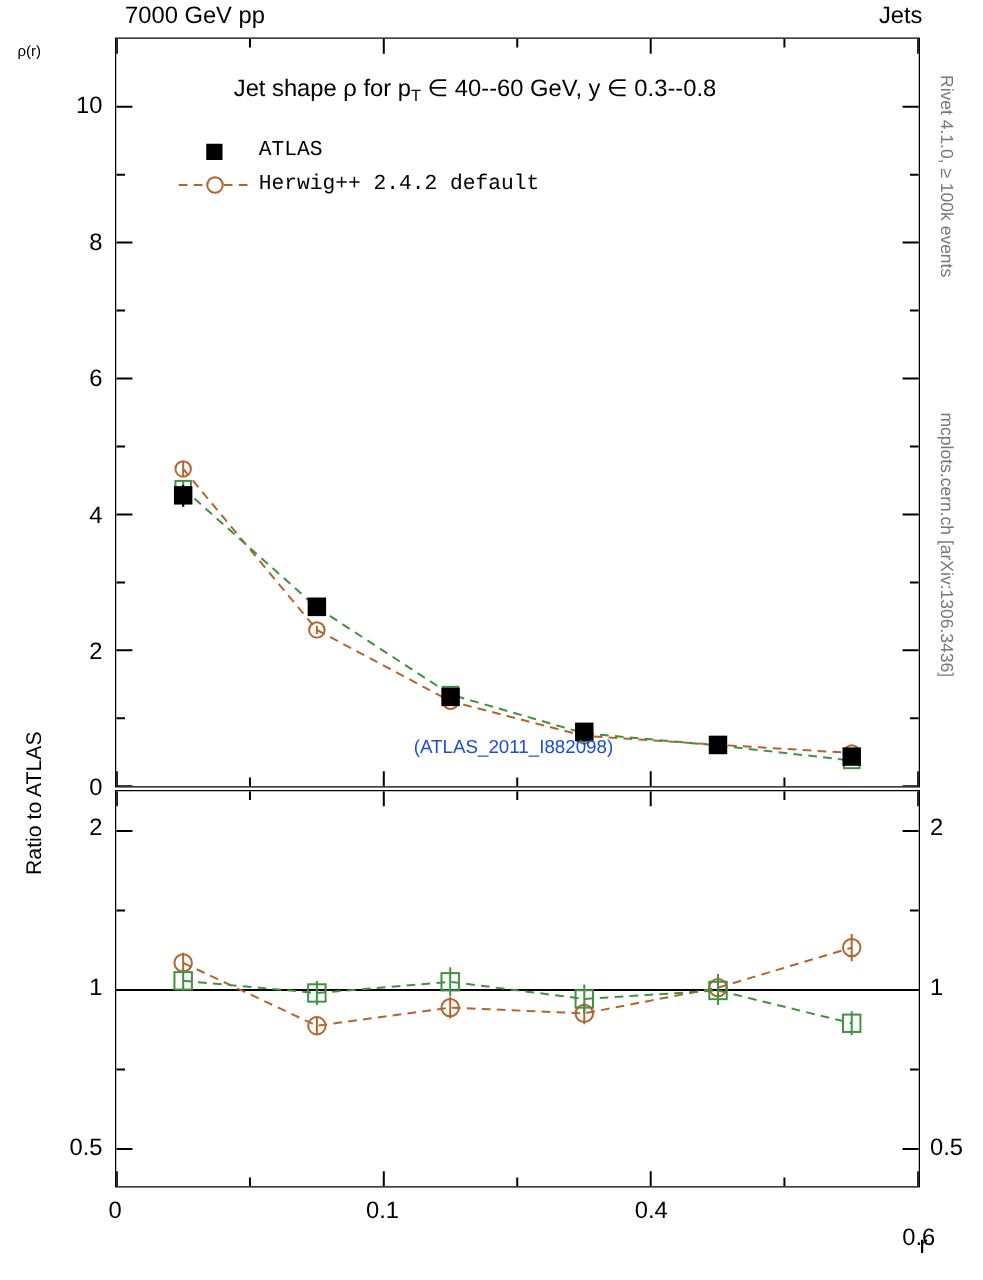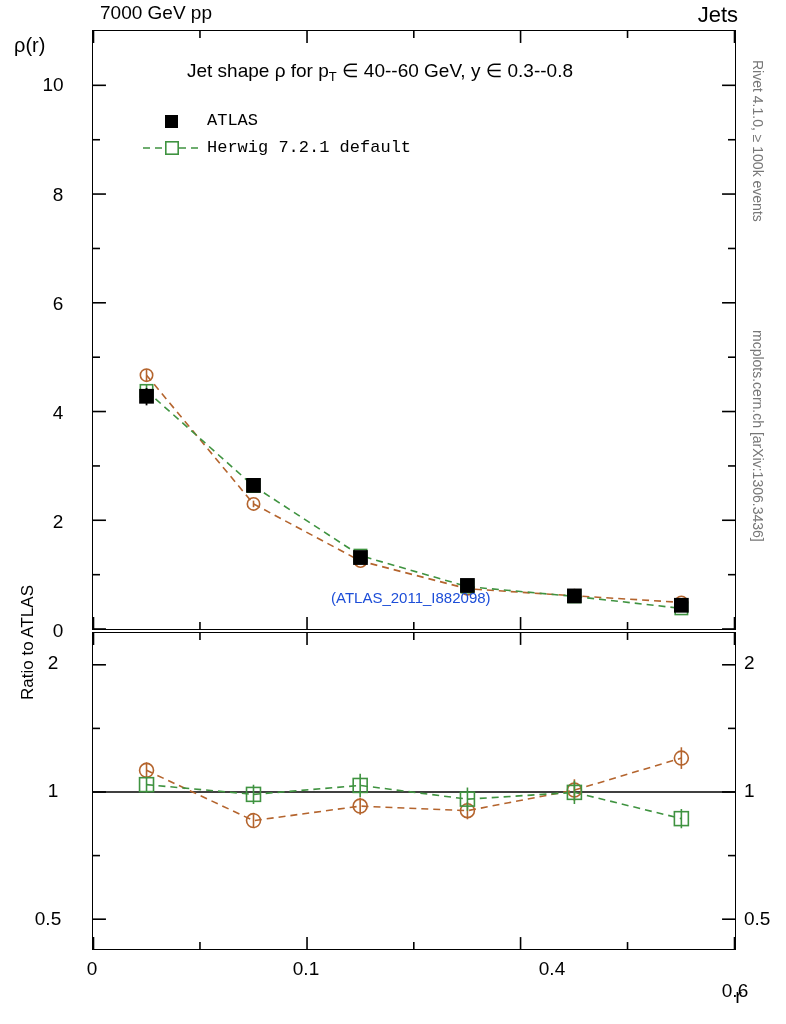--- a/index.html
+++ b/index.html
@@ -23,21 +23,21 @@
   }
   
   #header-left {
     left: 100px;
     top: 2px;
     font-size: 19px;
   }
   #header-right {
     right: 48px;
     top: 2px;
-    font-size: 22px;
+    font-size: 19px;
   }
   
   .vcap {
     position: absolute;
     font-size: 14px;
     color: #777777;
     transform-origin: left top;
     white-space: nowrap;
   }
   
@@ -65,39 +65,39 @@
     position: absolute;
     left: 0; top: 0;
     width: 100%;
     height: 100%;
     display: block;
   }
   
   .ytick {
     position: absolute;
     font-size: 19px;
-    text-align: center;
+    text-align: right;
     white-space: nowrap;
   }
   .ytick-right {
     position: absolute;
     font-size: 19px;
     text-align: left;
     white-space: nowrap;
   }
   .xtick {
     position: absolute;
     font-size: 19px;
     text-align: center;
     white-space: nowrap;
   }
   #ylabel-main {
     left: 14px;
     top: 34px;
-    font-size: 20px;
+    font-size: 12px;
   }
   #ylabel-ratio {
     position: absolute;
     left: 18px;
     top: 700px;
     font-size: 17px;
     transform: rotate(-90deg);
     transform-origin: left top;
     white-space: nowrap;
   }
@@ -248,25 +248,25 @@
         <span class="legend-sym">
           <svg width="62" height="20" viewBox="0 0 62 20">
               <rect x="24" y="4" width="13" height="13" fill="#000"></rect>
             </svg>
         </span>
         <span class="legend-label">ATLAS</span>
       </div>
       <div class="legend-row">
         <span class="legend-sym">
           <svg width="62" height="20" viewBox="0 0 62 20">
-            <line x1="2" y1="10" x2="60" y2="10" stroke="#3f9340" stroke-width="1.6" stroke-dasharray="7,5"></line>
-            <rect x="24.8" y="3.8" width="12.4" height="12.4" fill="#fff" stroke="#3f9340" stroke-width="1.6"></rect>
+            <line x1="2" y1="10" x2="60" y2="10" stroke="#b4642d" stroke-width="1.6" stroke-dasharray="7,5"></line>
+            <circle cx="31" cy="10" r="6.2" fill="#fff" stroke="#b4642d" stroke-width="1.6"></circle>
           </svg>
         </span>
-        <span class="legend-label">Herwig 7.2.1 default</span>
+        <span class="legend-label">Herwig++ 2.4.2 default</span>
       </div>
     </div>
 
     <div class="txt" style="left:238px; top:558px; font-size:15px; color:#1d4ed8;">(ATLAS_2011_I882098)</div>
   </div>
 
   <div class="ytick" style="left:34px; top:620px; width:48px;">0</div>
   <div class="ytick" style="left:34px; top:511px; width:48px;">2</div>
   <div class="ytick" style="left:34px; top:402px; width:48px;">4</div>
   <div class="ytick" style="left:34px; top:293px; width:48px;">6</div>
@@ -347,18 +347,18 @@
   <div class="ytick" style="left:14px; top:908px; width:68px;">0.5</div>
 
   <div class="ytick-right" style="left:744px; top:652px;">2</div>
   <div class="ytick-right" style="left:744px; top:780px;">1</div>
   <div class="ytick-right" style="left:744px; top:908px;">0.5</div>
 
   <div id="ylabel-ratio">Ratio to ATLAS</div>
 
   <div class="xtick" style="left:72px; top:958px; width:40px;">0</div>
   <div class="xtick" style="left:286px; top:958px; width:40px;">0.1</div>
-  <div class="xtick" style="left:501px; top:958px; width:40px;margin-left:31px;">0.4</div>
+  <div class="xtick" style="left:501px; top:958px; width:40px;">0.4</div>
   <div class="xtick" style="left:715px; top:980px; width:40px;">0.6</div>
 
   <div class="txt" id="xlabel">r</div>
 
 </div>
 
 </body></html>

